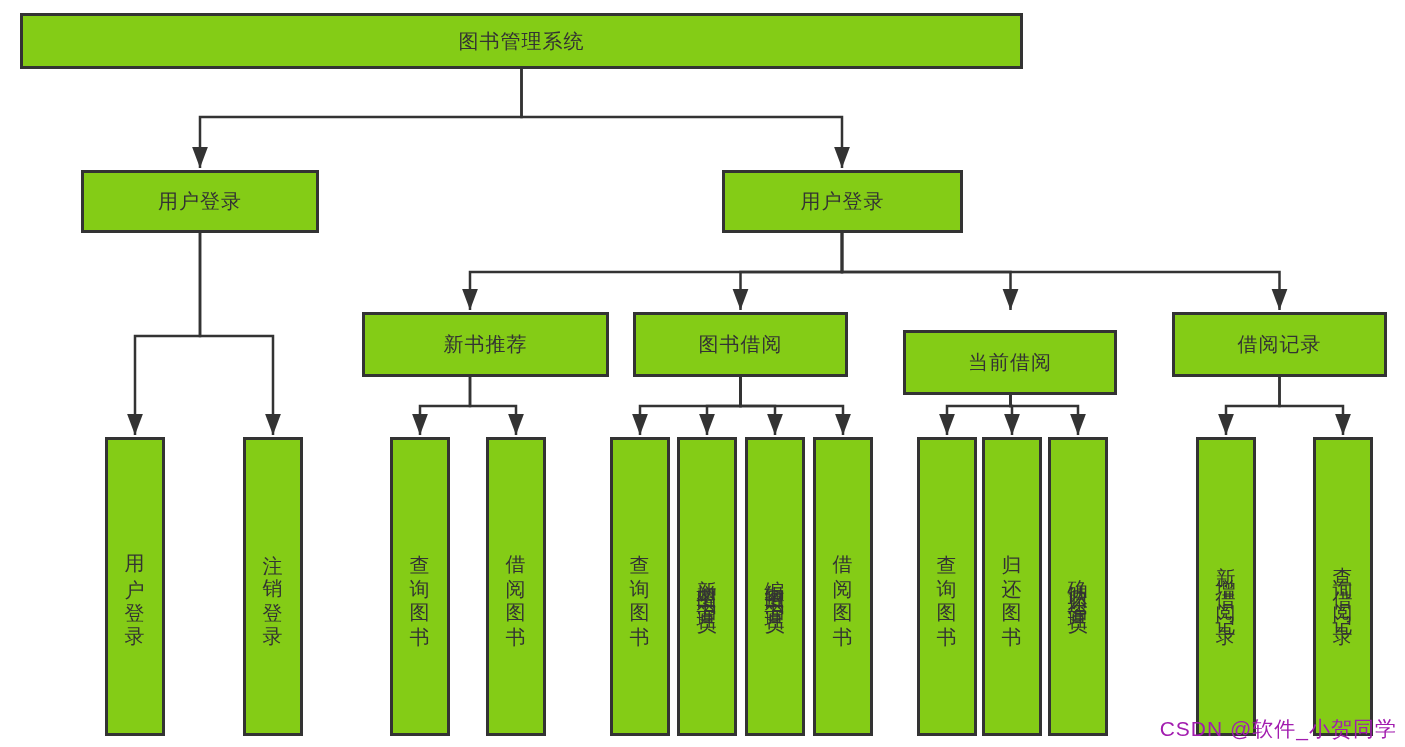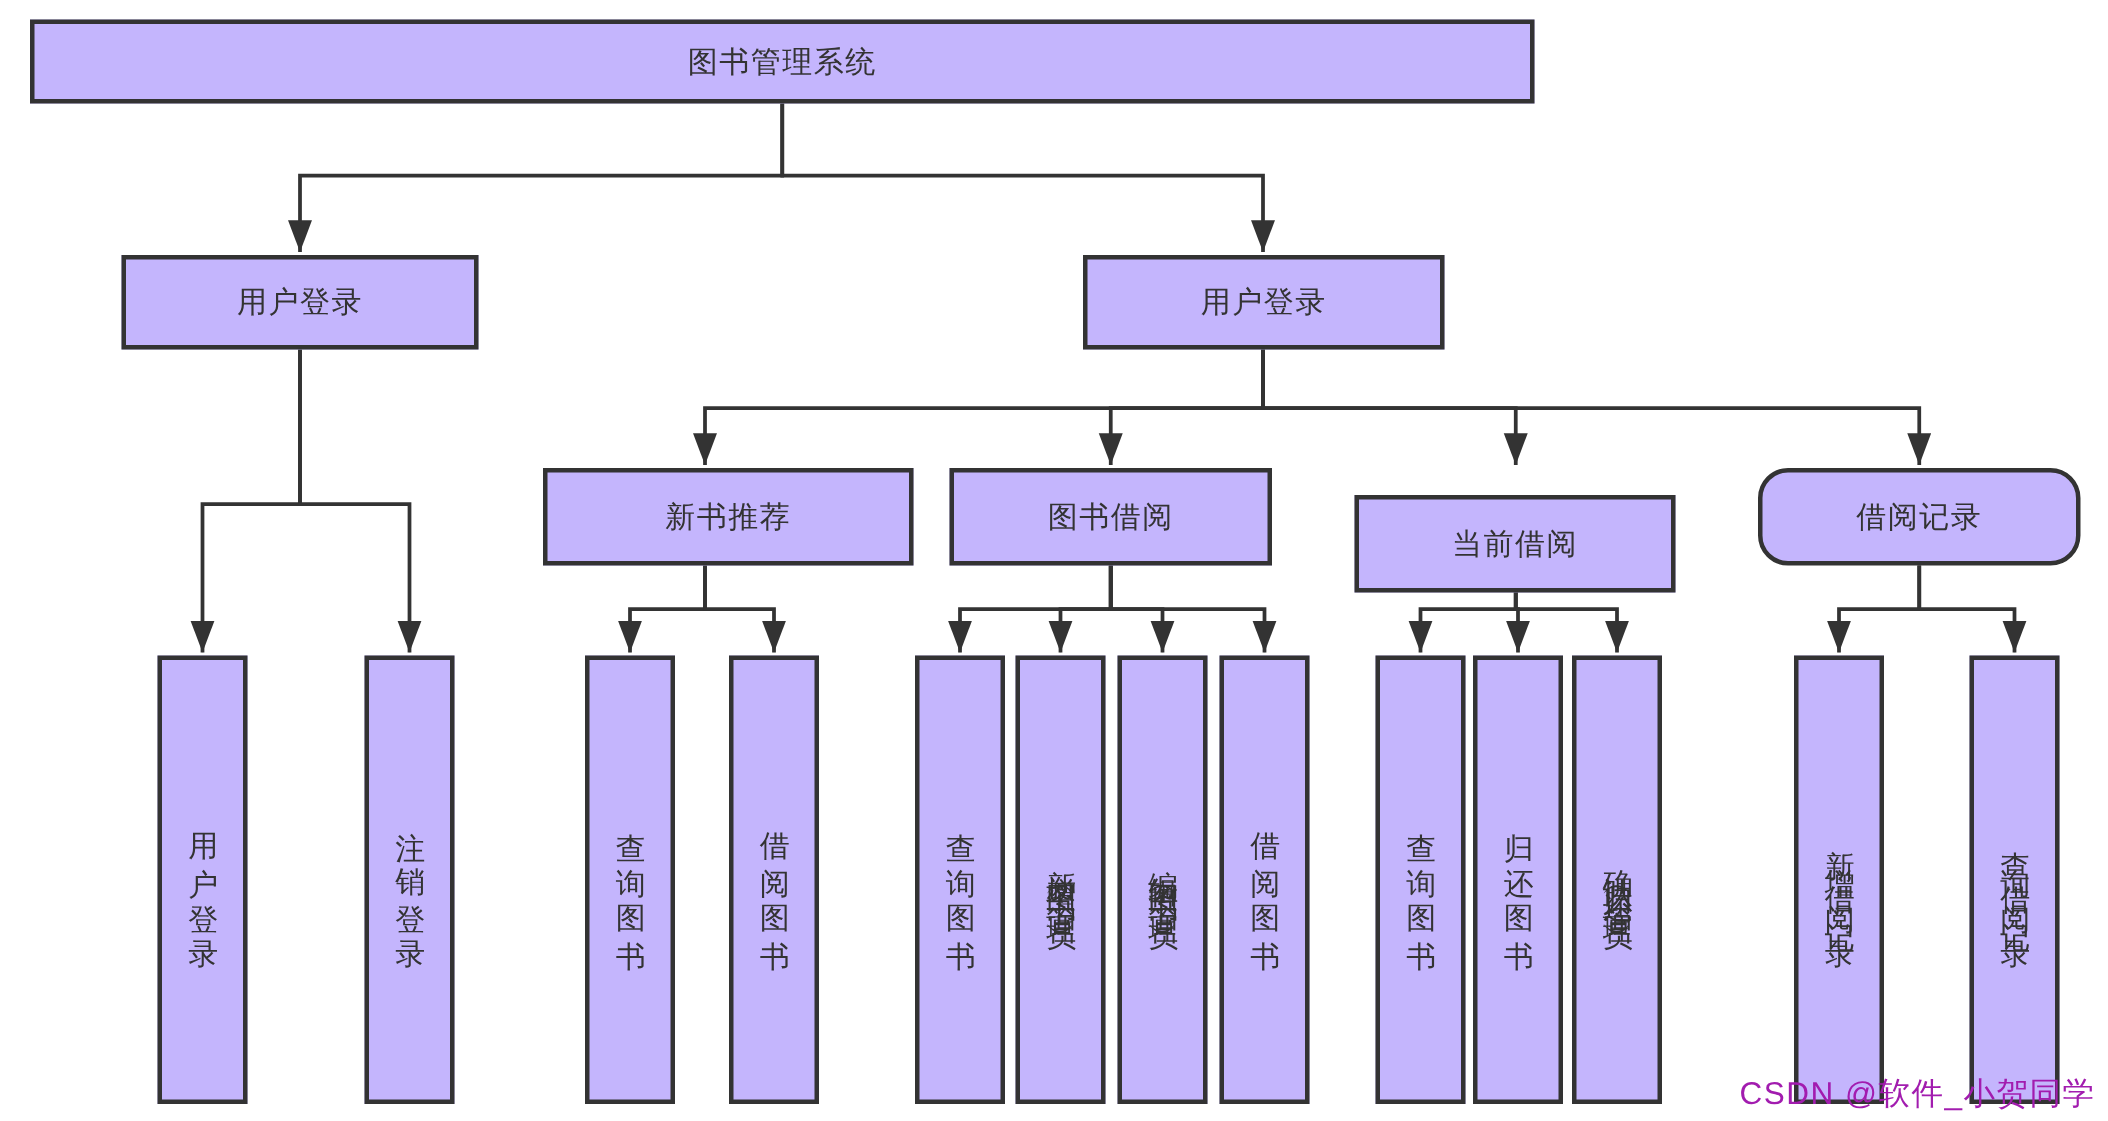--- a/index.html
+++ b/index.html
@@ -6,21 +6,21 @@
   #canvas{
     position:relative;
     width:1405px;height:747px;
     background:#ffffff;
     font-family:"Liberation Sans", sans-serif;
     overflow:hidden;
   }
   #edges{position:absolute;left:0;top:0;z-index:0;}
   .box{
     position:absolute;
-    background:#c4b5fd;
+    background:#84cc16;
     border:3px solid #333333;
     box-sizing:border-box;
     display:flex;
     align-items:center;
     justify-content:center;
     color:#333333;
     font-size:20px;
     letter-spacing:1px;
     z-index:1;
   }
@@ -34,21 +34,21 @@
     text-orientation:mixed;
     white-space:nowrap;
     line-height:1;
   }
   #root-box{left:20px;top:13px;width:1003px;height:56px;}
   #n-user-login{left:81px;top:170px;width:238px;height:63px;}
   #n-book-mgmt{left:722px;top:170px;width:241px;height:63px;}
   #n-new-book{left:362px;top:312px;width:247px;height:65px;}
   #n-borrow{left:633px;top:312px;width:215px;height:65px;align-items:center;}
   #n-current{left:903px;top:330px;width:214px;height:65px;}
-  #n-records{left:1172px;top:312px;width:215px;height:65px;border-radius:20px;}
+  #n-records{left:1172px;top:312px;width:215px;height:65px;}
   #leaf-1{left:105px;}
   #leaf-2{left:243px;}
   #leaf-3{left:390px;}
   #leaf-4{left:486px;}
   #leaf-5{left:610px;}
   #leaf-6{left:677px;}
   #leaf-7{left:745px;}
   #leaf-8{left:813px;}
   #leaf-9{left:917px;}
   #leaf-10{left:982px;}

